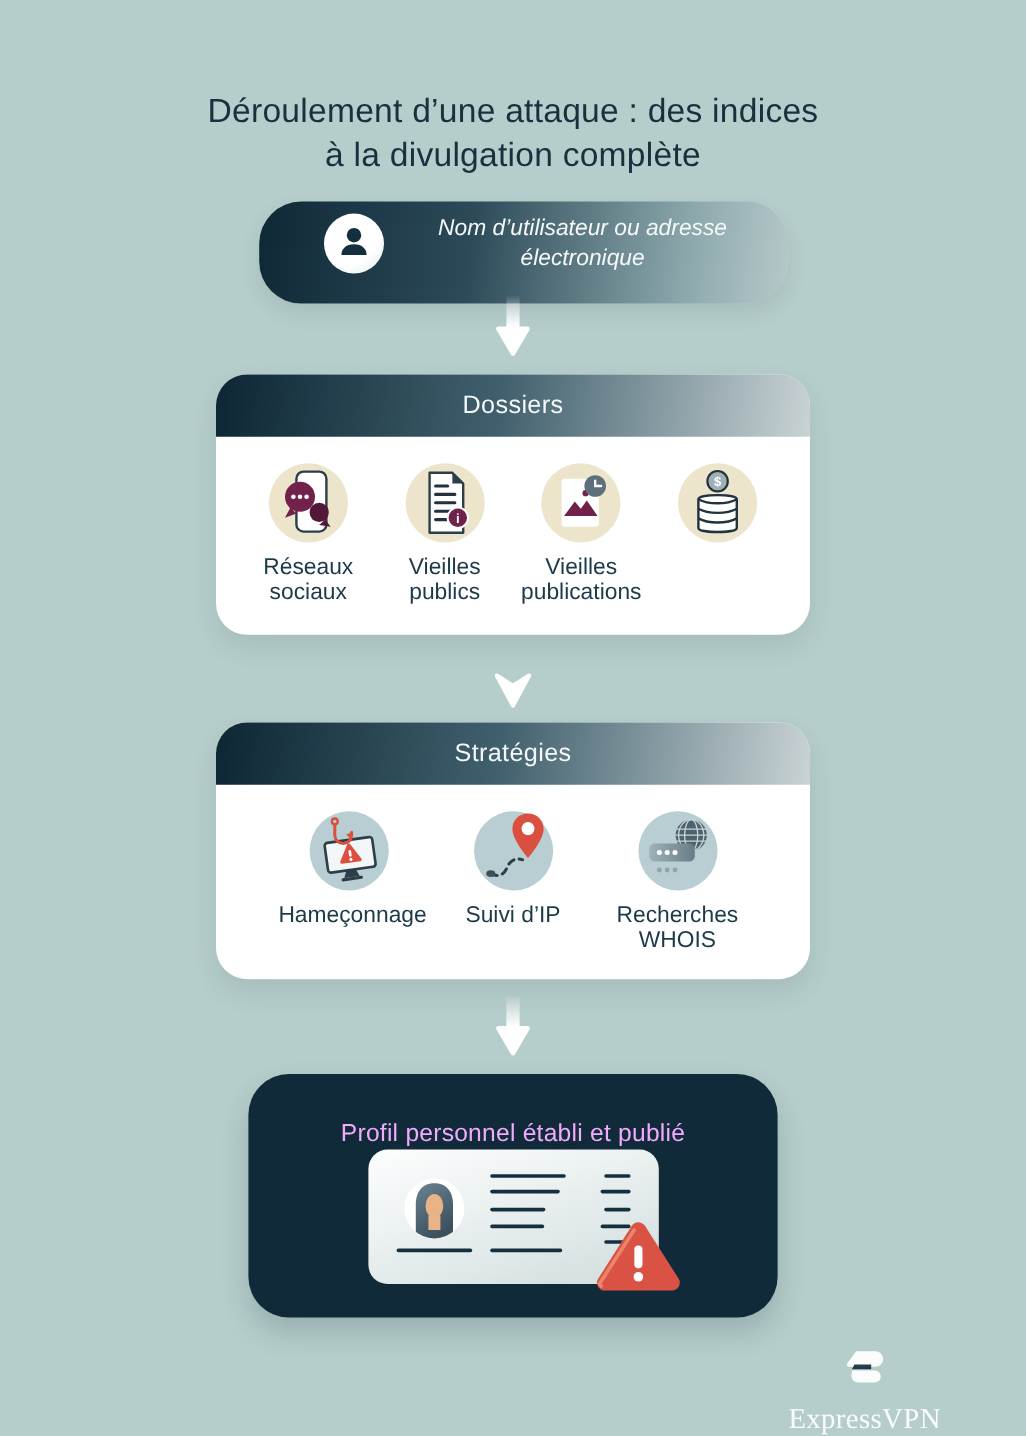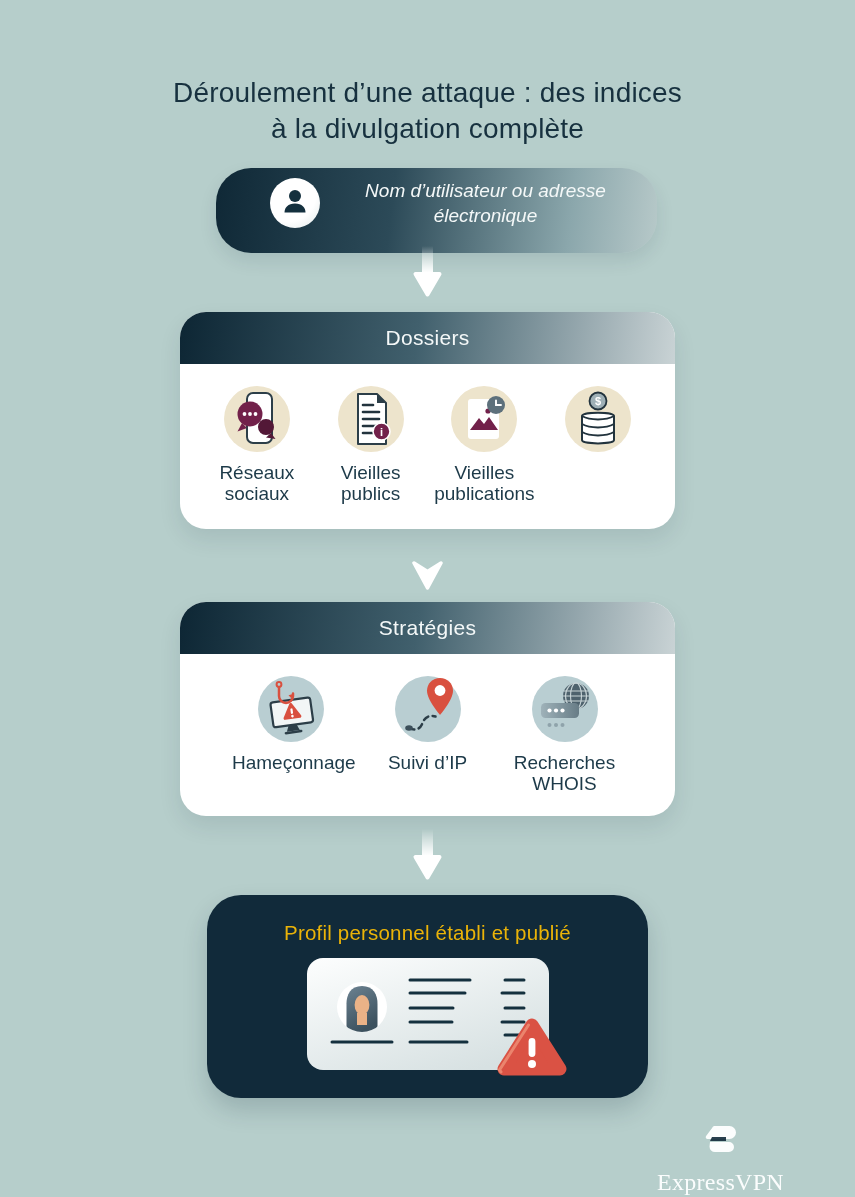--- a/index.html
+++ b/index.html
@@ -61,21 +61,21 @@
   .teal{background:#b9ced2;}
   .flow-label{
     margin-top:10px;font-size:19px;line-height:21px;color:#1d3a49;
   }
   
   .result-card{
     position:absolute;left:207px;top:895px;width:441px;height:203px;
     border-radius:34px;background:#112a3a;box-shadow:0 12px 24px rgba(16,40,54,.18);
   }
   .result-title{
-    margin:0;padding-top:26px;text-align:center;color:#eab308;
+    margin:0;padding-top:38px;text-align:center;color:#f0abfc;
     font-size:20.5px;font-weight:400;letter-spacing:.2px;
   }
   .result-illustration{position:absolute;left:95px;top:58px;}
   
   .brand{
     position:absolute;right:71px;top:1123px;height:36px;
     display:flex;align-items:center;gap:10px;color:#fbfdfd;flex-direction:column;
   }
   .brand-text{font-family:"Liberation Serif",serif;font-size:24px;letter-spacing:.3px;}
 </style>

